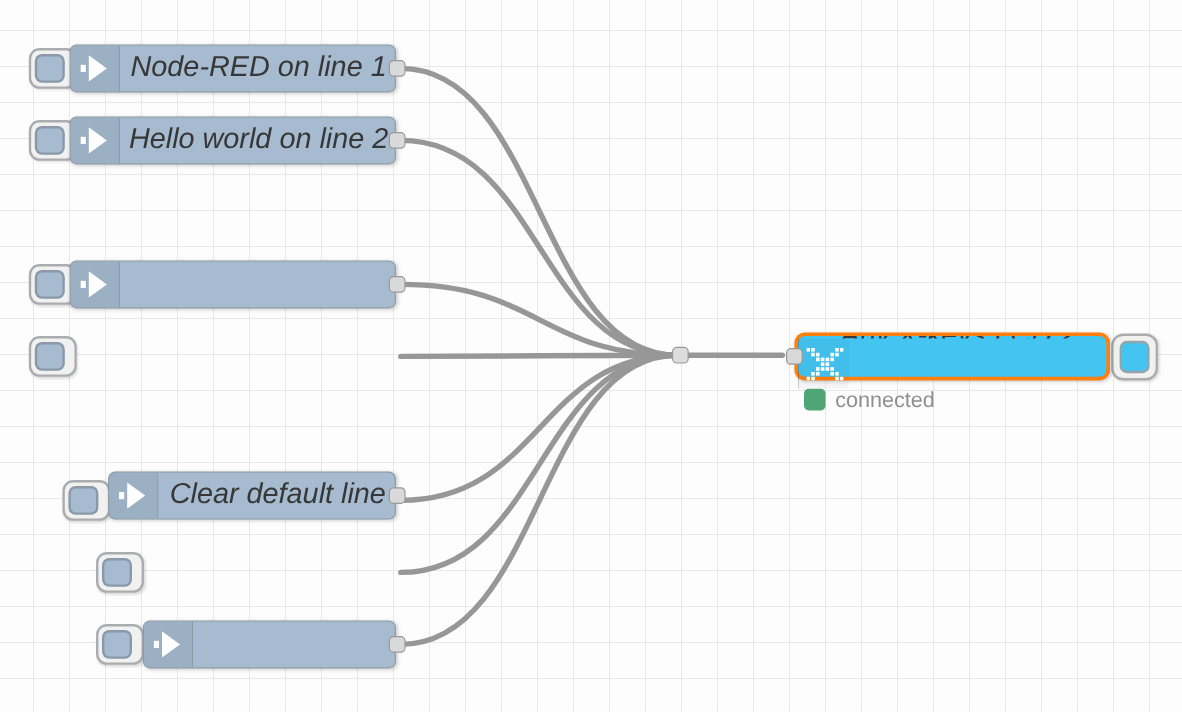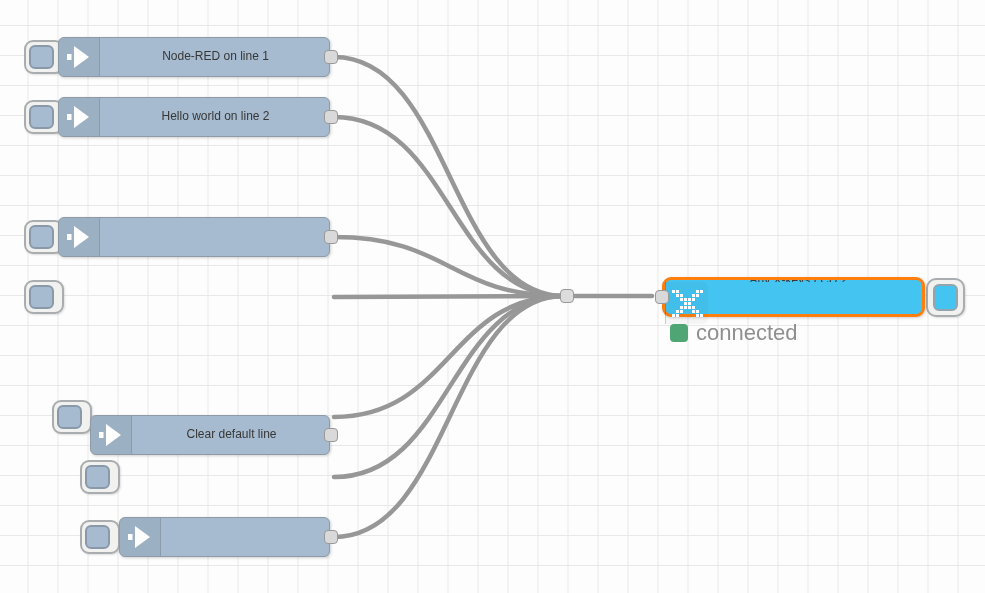--- a/index.html
+++ b/index.html
@@ -51,21 +51,21 @@
   .icon-area{
     width:40px;flex:0 0 40px;
     background:rgba(0,0,0,0.055);
     border-right:1.2px solid rgba(0,0,0,0.12);
     border-radius:5px 0 0 5px;
     display:flex;align-items:center;justify-content:center;
   }
   .node-label{
     flex:1;
     display:flex;align-items:center;justify-content:center;
-    font-size:12px;color:#373737;
+    font-size:24px;font-style:italic;color:#373737;
     padding:0 8px 2px 10px;
     white-space:nowrap;overflow:hidden;
   }
   .port{
     position:absolute;z-index:4;
     width:14px;height:14px;
     background:#d9d9d9;
     border:1.5px solid #999;
     border-radius:4px;
     box-sizing:border-box;
@@ -119,21 +119,21 @@
 
   
   .status-dot{
     position:absolute;z-index:3;
     width:18px;height:18px;
     background:#4fa573;
     border-radius:4px;
   }
   .status-text{
     position:absolute;z-index:3;
-    font-size:22px;color:#8f8f8f;
+    font-size:18px;color:#8f8f8f;
     line-height:20px;
     white-space:nowrap;
   }
 </style>
 </head>
 <body>
 
 <div class="canvas">
 
   <svg class="wires" width="985" height="593" viewBox="0 0 985 593">
@@ -199,21 +199,21 @@
     <div class="icon-area">
       <svg width="24" height="22" viewBox="0 0 24 22">
           <rect x="0" y="8" width="4.5" height="6" fill="#fff"></rect>
           <polygon points="7,0 22,11 7,22 7,14.5 7,7.5" fill="#fff"></polygon>
         </svg>
     </div>
     <div class="port out"></div>
   </div>
 
 
-  <div class="node" style="left:90px;top:415px;width:240px">
+  <div class="node" style="left:90px;top:393px;width:240px">
     <div class="icon-area">
       <svg width="24" height="22" viewBox="0 0 24 22">
           <rect x="0" y="8" width="4.5" height="6" fill="#fff"></rect>
           <polygon points="7,0 22,11 7,22 7,14.5 7,7.5" fill="#fff"></polygon>
         </svg>
     </div>
     <div class="node-label">Clear default line</div>
     <div class="port out"></div>
   </div>
 

